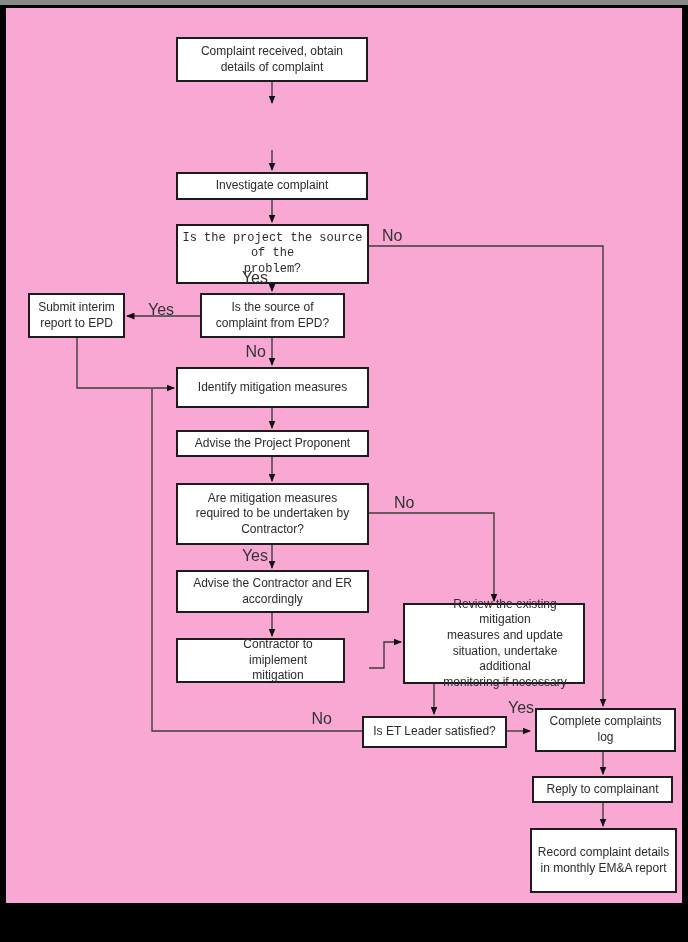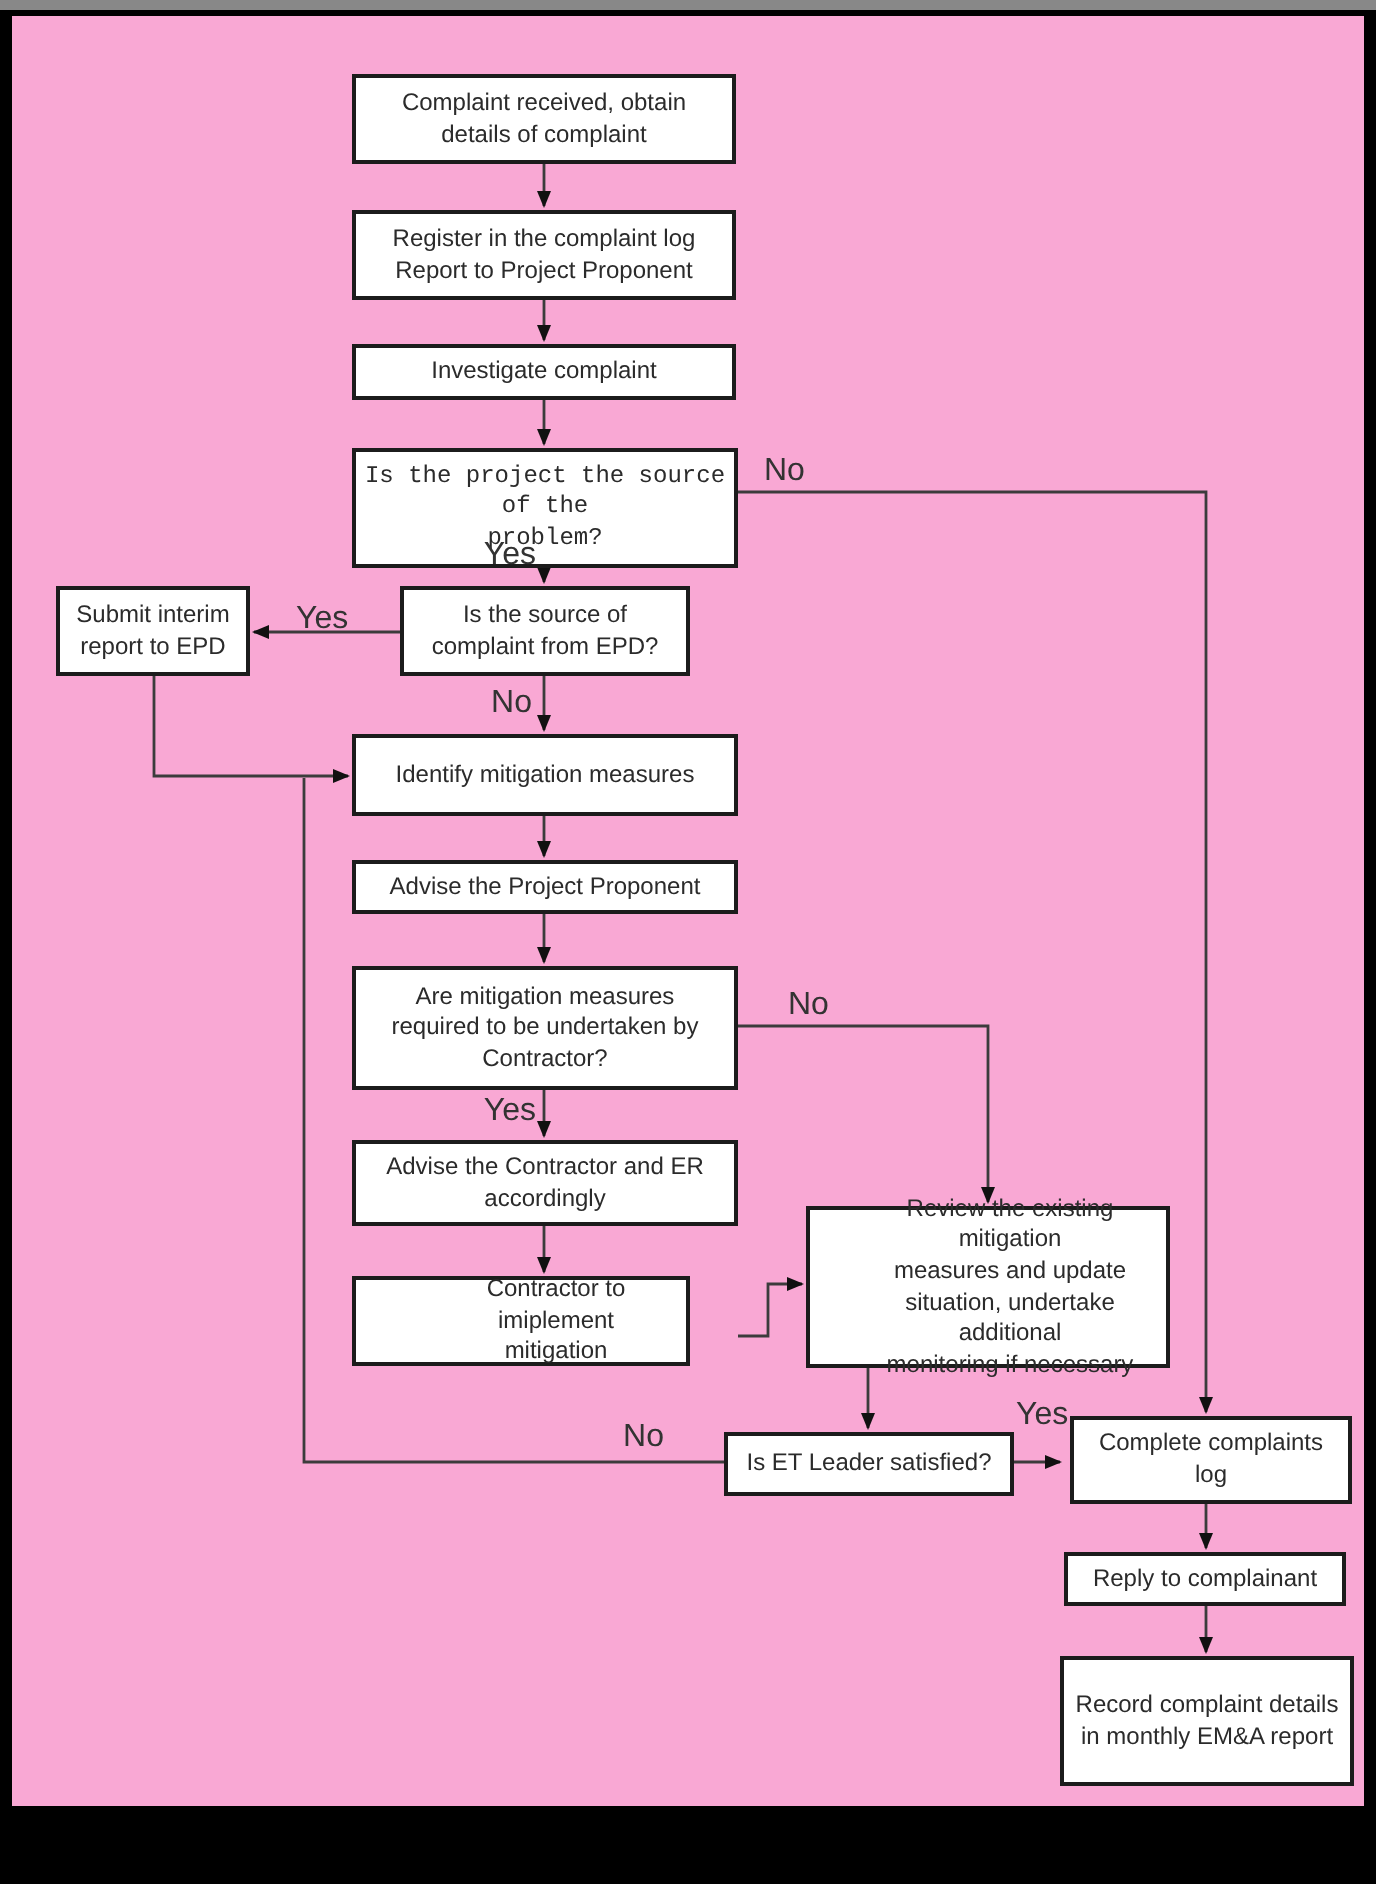--- a/index.html
+++ b/index.html
@@ -61,22 +61,20 @@
       <path d="M369,663 L384,663 L384,637 L401,637" marker-end="url(#arr)"></path>
       <path d="M434,679 L434,709" marker-end="url(#arr)"></path>
       <path d="M507,726 L530,726" marker-end="url(#arr)"></path>
       <path d="M603,747 L603,769" marker-end="url(#arr)"></path>
       <path d="M603,798 L603,821" marker-end="url(#arr)"></path>
     </g>
   </svg>
 
   <div class="node" style="left:176px;top:32px;width:192px;height:45px;">Complaint received, obtain
 details of complaint</div>
-  <div class="node" style="left:176px;top:100px;width:192px;height:45px;">Register in the complaint log
-Report to Project Proponent</div>
   <div class="node" style="left:176px;top:167px;width:192px;height:28px;">Investigate complaint</div>
   <div class="node" style="left:176px;top:219px;width:193px;height:60px;font-family:Liberation Mono, monospace;">Is the project the source of the
 problem?</div>
   <div class="node" style="left:200px;top:288px;width:145px;height:45px;">Is the source of
 complaint from EPD?</div>
   <div class="node" style="left:28px;top:288px;width:97px;height:45px;">Submit interim
 report to EPD</div>
   <div class="node" style="left:176px;top:362px;width:193px;height:41px;">Identify mitigation measures</div>
   <div class="node" style="left:176px;top:425px;width:193px;height:27px;">Advise the Project Proponent</div>
   <div class="node" style="left:176px;top:478px;width:193px;height:62px;">Are mitigation measures

